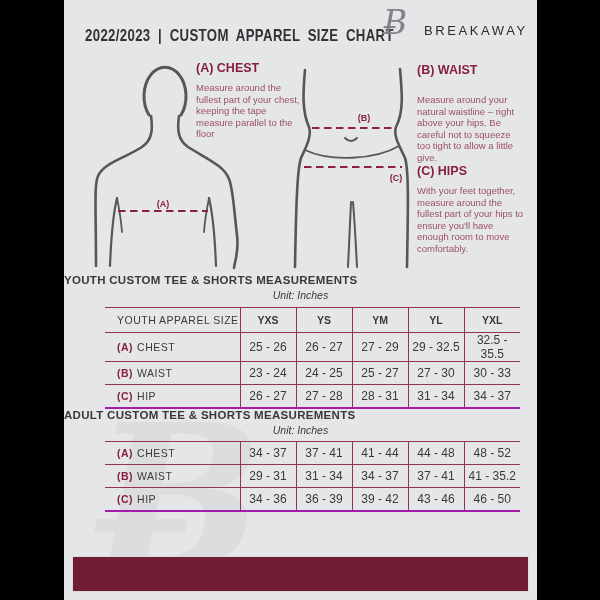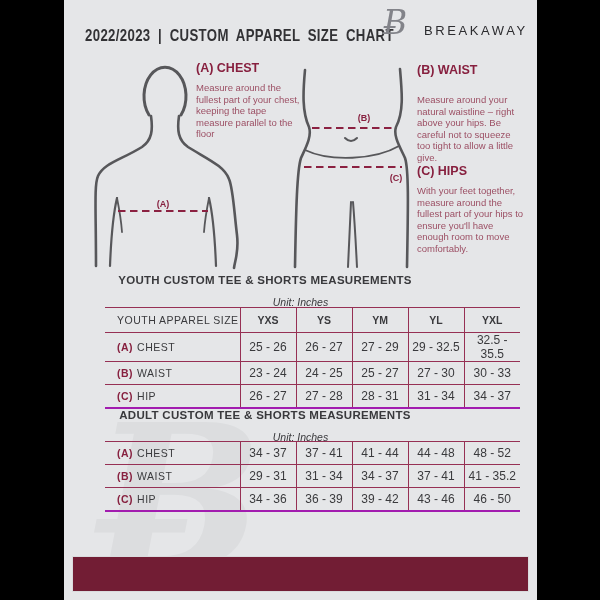--- a/index.html
+++ b/index.html
@@ -36,26 +36,26 @@
   }
   .mp{  
     position:absolute;font-size:9.5px;line-height:11.5px;
     color:#9c4f64;
   }
   .mh-a{left:132px;top:61px;} .mp-a{left:132px;top:82px;width:106px;}
   .mh-b{left:353px;top:63px;} .mp-b{left:353px;top:82px;width:104px;margin-top:12px;}
   .mh-c{left:353px;top:164px;} .mp-c{left:353px;top:185px;width:110px;}
   
   .sec-title{
-    position:absolute;left:0;width:402px;text-align:center;
+    position:absolute;left:0;width:402px;
     font-size:11.5px;font-weight:bold;color:#39393c;letter-spacing:.3px;
   }
   .sec-unit{
     position:absolute;left:0;width:473px;text-align:center;
-    font-size:10.5px;font-style:italic;color:#39393c;margin-top:7px;
+    font-size:10.5px;font-style:italic;color:#39393c;
   }
   .yt-title{top:274px;} .yt-unit{top:289px;}
   .at-title{top:409px;} .at-unit{top:424px;}
   
   table.size{
     position:absolute;left:41px;border-collapse:collapse;table-layout:fixed;
     width:415px;z-index:2;
   }
   .yt-table{top:307px;} .at-table{top:441px;}
   table.size td{

